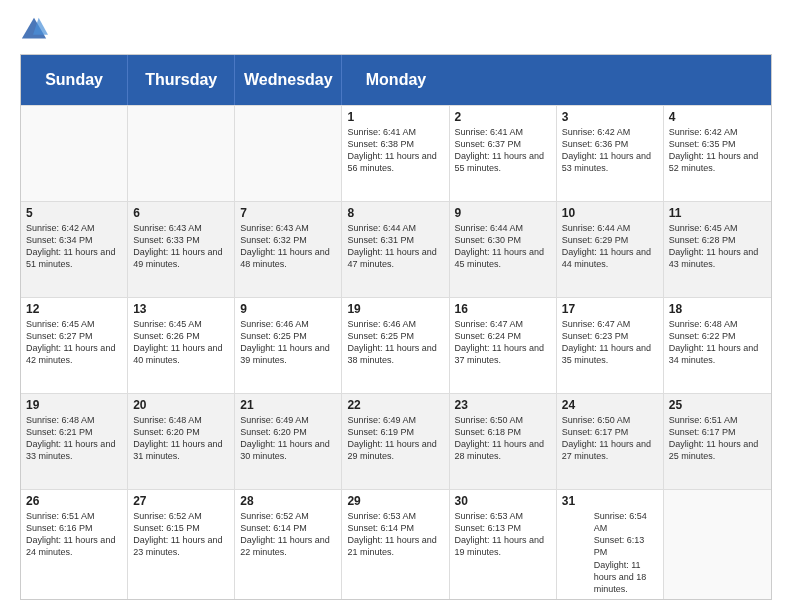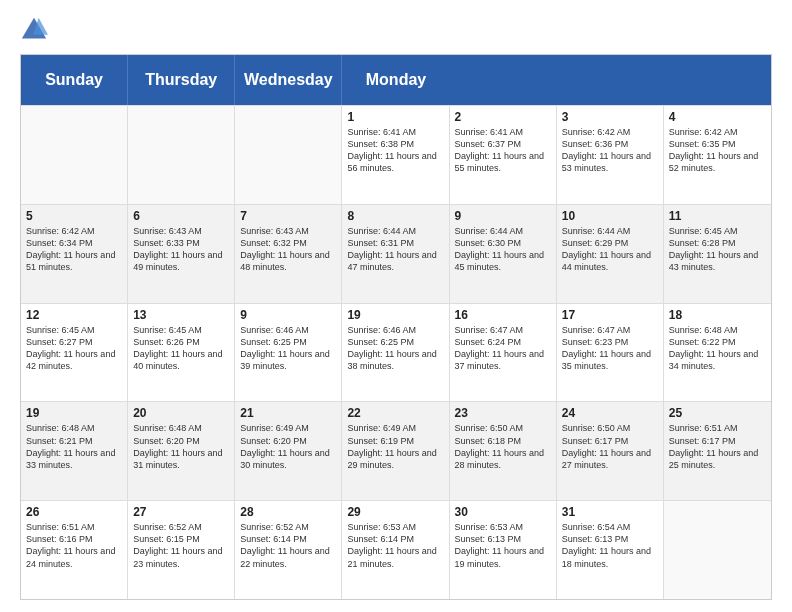--- a/index.html
+++ b/index.html
@@ -335,21 +335,21 @@
 Daylight: 11 hours and 21 minutes.</div>
           </div>
           <div class="cal-cell">
             <div class="day-num">30</div>
             <div class="cell-text" style="white-space: pre-line;">Sunrise: 6:53 AM
 Sunset: 6:13 PM
 Daylight: 11 hours and 19 minutes.</div>
           </div>
           <div class="cal-cell">
             <div class="day-num">31</div>
-            <div class="cell-text" style="white-space: pre-line;">Sunrise: 6:54 AM
+            <div class="cell-text" style="white-space: pre-line; margin-left: 32px;">Sunrise: 6:54 AM
 Sunset: 6:13 PM
 Daylight: 11 hours and 18 minutes.</div>
           </div>
           <div class="cal-cell empty"></div>
         </div>
       </div>
   </div>
 </div>
 
 </body></html>

